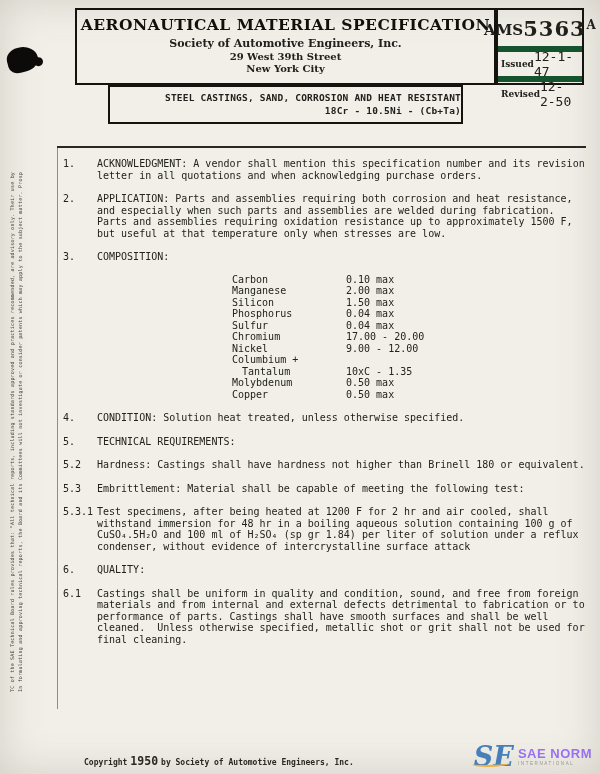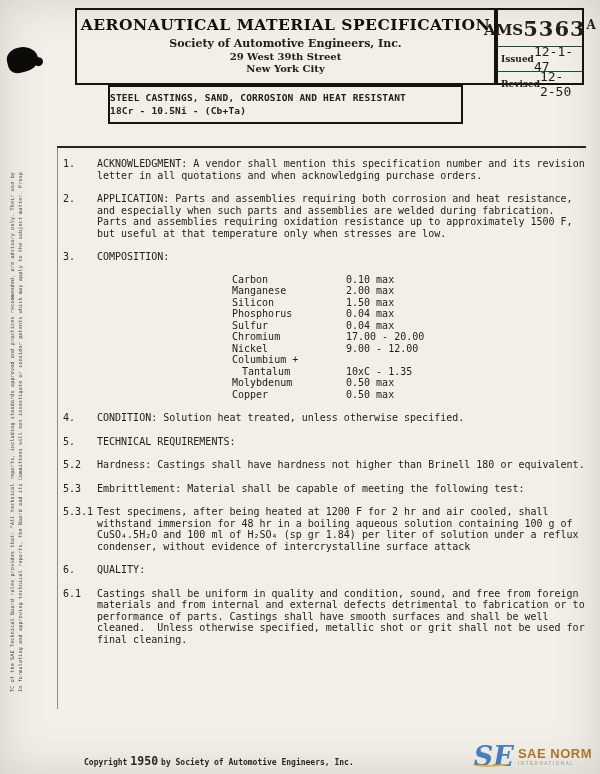--- a/index.html
+++ b/index.html
@@ -24,27 +24,27 @@
   .hdr-org   { font-size:11px; margin-top:3px; }
   .hdr-addr  { font-size:10px; margin-top:1px; }
   .ams-box {
     position:absolute; left:496px; top:8px; width:88px; height:77px;
     border:2px solid #15130f; font-family:"DejaVu Serif", serif;
   }
   .ams-top { height:36px; display:flex; justify-content:center; align-items:flex-start; padding-top:6px; }
   .ams-prefix { font-size:15px; font-weight:bold; margin-top:5px; }
   .ams-number { font-size:21px; font-weight:bold; letter-spacing:1px; }
   .ams-rev { font-size:12px; font-weight:bold; margin-top:2px; margin-left:1px; }
-  .ams-row { border-top:1px solid #14532d; height:19px; display:flex; align-items:center; padding:12px 3px; }
+  .ams-row { border-top:6px solid #14532d; height:19px; display:flex; align-items:center; padding:12px 3px; }
   .ams-row .lbl { font-size:9px; font-weight:bold; flex:1; }
   .ams-row .date { font-family:"DejaVu Sans Mono",monospace; font-size:13px; }
   
   .subject-box {
     position:absolute; left:108px; top:85px; width:355px; height:39px;
-    border:2px solid #15130f; text-align:left; padding-top:4px;
+    border:2px solid #15130f; text-align:right; padding-top:4px;
     font-size:9.5px; font-weight:bold; line-height:13px; letter-spacing:.2px;
   }
   
   .top-rule { position:absolute; left:57px; top:146px; width:529px; height:2px; background:#2a2722; }
   .left-rule { position:absolute; left:57px; top:146px; width:1px; height:563px; background:rgba(45,40,33,.5); }
   
   .doc-body { position:absolute; left:63px; top:158px; width:522px; font-size:10px; line-height:11.5px; color:#23221d; }
   .para { display:flex; margin-bottom:12px; }
   .pnum { width:34px; flex:0 0 34px; }
   .ptext { flex:1; white-space:pre-wrap; }
@@ -63,21 +63,21 @@
     border-radius:55% 70% 60% 45%; transform:rotate(-14deg); }
   .ink-blob:after { content:""; position:absolute; right:-4px; bottom:2px; width:9px; height:9px; background:#0c0b09; border-radius:50%; }
   
   .copyright { position:absolute; left:84px; top:746px; display:flex; align-items:baseline; font-size:8px; font-weight:bold; color:#2a2823; }
   .cw-year { font-size:11.5px; margin:8px 3px; }
   
   .watermark { position:absolute; right:8px; bottom:4px; display:flex; align-items:center; opacity:.85; }
   .wm-monogram { font-family:"DejaVu Serif",serif; font-style:italic; font-weight:bold; font-size:27px; color:#2a6db4; line-height:1; position:relative; }
   .wm-swoosh { position:absolute; left:-2px; bottom:3px; width:38px; height:7px; border-bottom:2.5px solid #f2a71f; border-radius:0 0 60% 40%; }
   .wm-text { display:flex; flex-direction:column; margin-left:4px; }
-  .wm-name { font-family:"Liberation Sans",sans-serif; font-weight:bold; font-size:13px; color:#a16207; letter-spacing:.5px; line-height:1.1; }
+  .wm-name { font-family:"Liberation Sans",sans-serif; font-weight:bold; font-size:13px; color:#8b5cf6; letter-spacing:.5px; line-height:1.1; }
   .wm-tagline { font-family:"Liberation Sans",sans-serif; font-size:4.5px; letter-spacing:1.6px; color:#8b8577; }
 </style>
 </head>
 <body>
 
 <div class="ink-blob"></div>
 
 <div class="side-note outer">TC of the SAE Technical Board rules provides that: "All technical reports, including standards approved and practices recommended, are advisory only. Their use by anyone engaged in industry or trade is entirely voluntary. There is no agreement to adhere to any technical report."</div>
 <div class="side-note inner">In formulating and approving technical reports, the Board and its Committees will not investigate or consider patents which may apply to the subject matter. Prospective users of the report are responsible for protecting themselves against liability for infringement of patents.</div>
 

